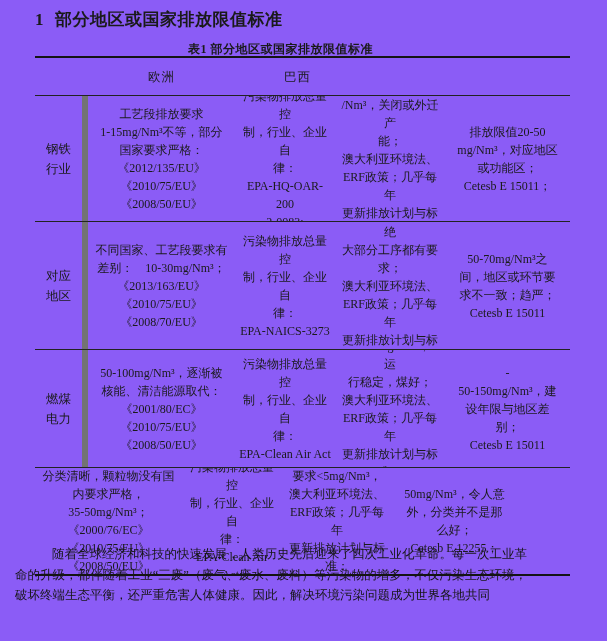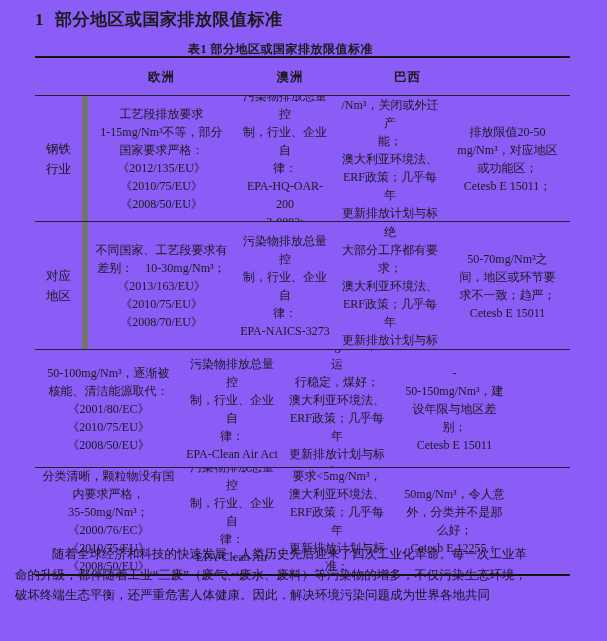--- a/index.html
+++ b/index.html
@@ -30,21 +30,21 @@
     text-align:center; white-space:pre-line;
     font-size:12px; line-height:18px; padding:1px 3px;
     overflow:hidden;
   }
   .c0 { width:53px; }
   .c1 { width:147px; }
   .c2 { width:100px; }
   .c3 { width:110px; }
   .c4 { width:125px; }
   .hrow { height:37px; }
-  .hcell { font-weight:700; font-size:12.5px; letter-spacing:1px; }
+  .hcell { font-weight:400; font-size:12.5px; letter-spacing:1px; }
   .r1 { height:125px; }
   .r2 { height:127px; }
   .r3 { height:117px; }
   .r4 { height:106px; }
   .label-cell {
     border-right:6px solid #737373;
     line-height:20px; padding:0 7px; font-size:12.5px;
   }
   .para {
     position:absolute; left:15px; top:544px; width:512px;
@@ -61,21 +61,20 @@
     <span class="num">1</span><span>部分地区或国家排放限值标准</span>
   </div>
 
   <div class="tbl-caption">表1 部分地区或国家排放限值标准</div>
 
   <div class="tbl">
 
     <div class="trow hrow">
       <div class="cell c0"></div>
       <div class="cell c1 hcell">欧洲</div>
-      <div class="cell c3 hcell">澳洲</div>
       <div class="cell c4 hcell">巴西</div>
     </div>
 
     <div class="trow r1">
       <div class="cell c0 label-cell">钢铁行业</div>
       <div class="cell c1">工艺段排放要求
 1-15mg/Nm³不等，部分
 国家要求严格：
 《2012/135/EU》
 《2010/75/EU》
@@ -116,20 +115,21 @@
 ERF政策；几乎每年
 更新排放计划与标
 准；</div>
       <div class="cell c4">50-70mg/Nm³之
 间，地区或环节要
 求不一致；趋严；
 Cetesb E 15011</div>
     </div>
 
     <div class="trow r3">
+      <div class="cell c0 label-cell">燃煤电力</div>
       <div class="cell c1">50-100mg/Nm³，逐渐被
 核能、清洁能源取代：
 《2001/80/EC》
 《2010/75/EU》
 《2008/50/EU》</div>
       <div class="cell c2">污染物排放总量控
 制，行业、企业自
 律：
 EPA-Clean Air Act</div>
       <div class="cell c3">&lt;5-10mg/Nm³，　运

